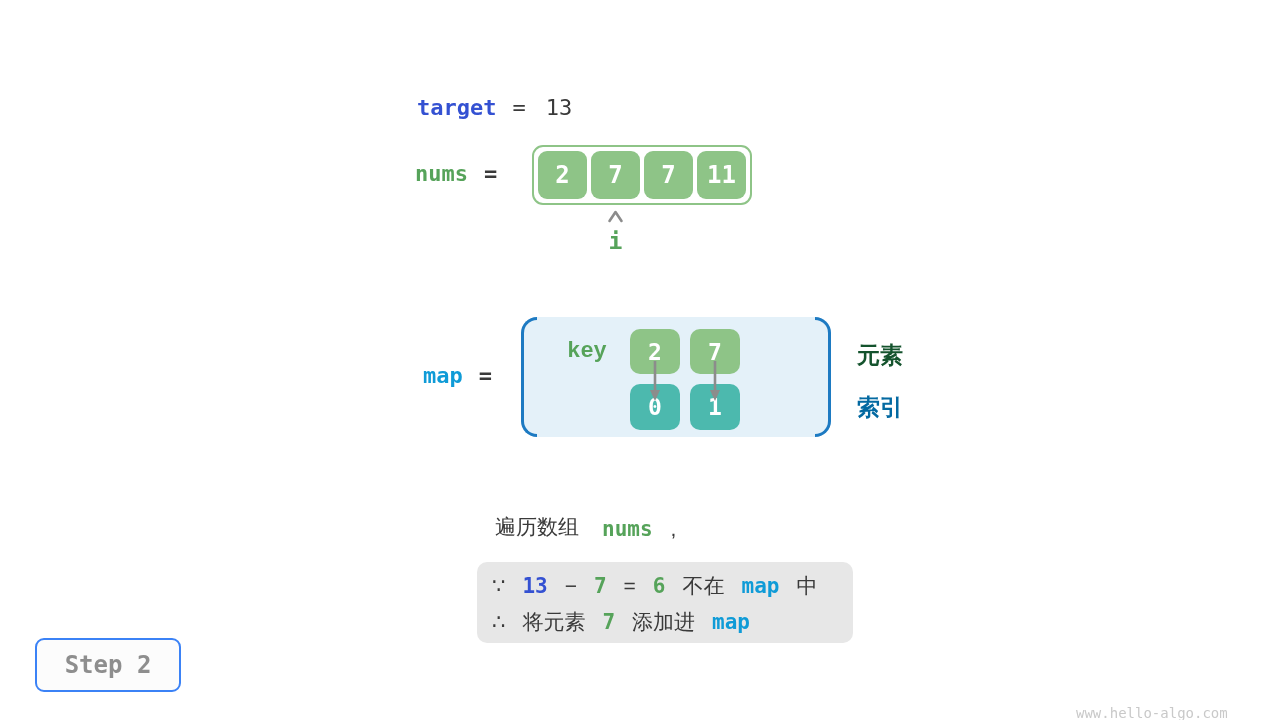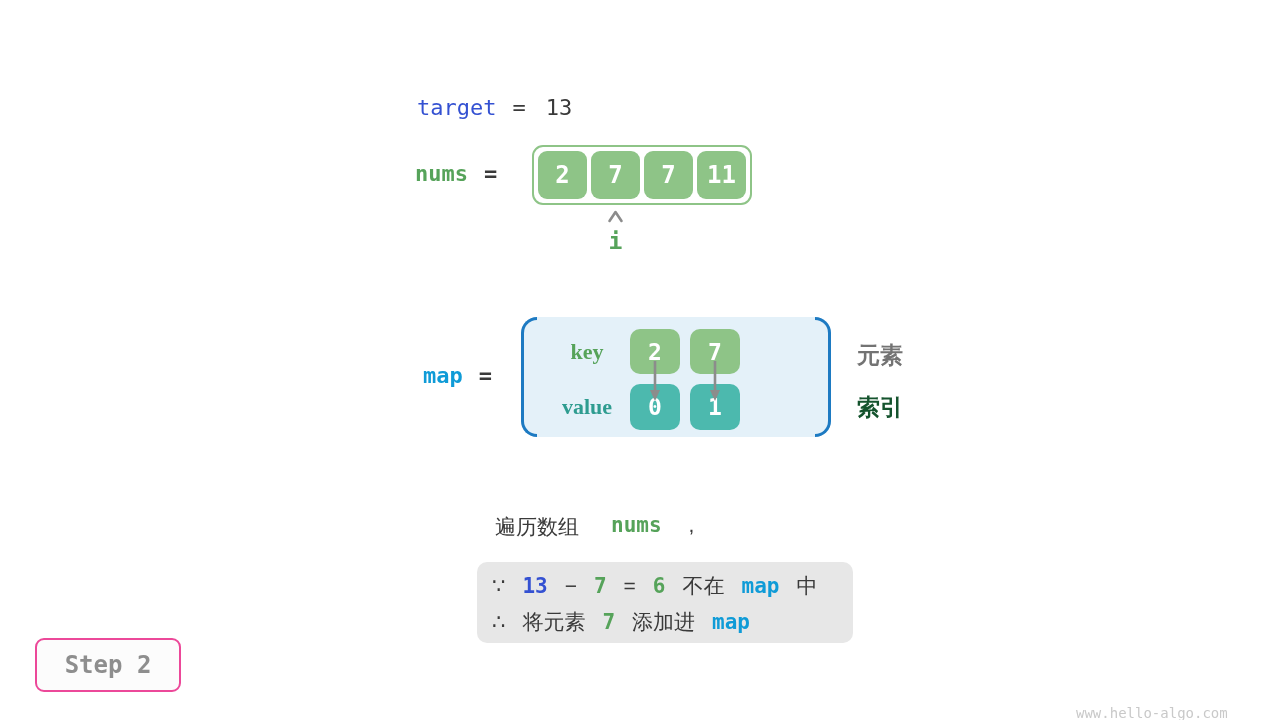--- a/index.html
+++ b/index.html
@@ -5,21 +5,21 @@
   html,body{margin:0;padding:0;}
   body{
     width:1280px;height:720px;position:relative;background:#ffffff;overflow:hidden;
     font-family:"Liberation Sans", sans-serif;color:#3a3a3a;
   }
   .abs{position:absolute;}
   .mono{font-family:"DejaVu Sans Mono", monospace;}
 
   
   .assign{display:flex;align-items:baseline;gap:16px;font-size:22px;}
-  .var-blue{color:#3451d2;font-weight:400;}
+  .var-blue{color:#3451d2;font-weight:700;}
   .var-cyan{color:#0f9bd7;font-weight:700;}
   .var-green{color:#56a35a;font-weight:700;}
   .eq{color:#3a3a3a;font-weight:700;}
   .eq-light{color:#3a3a3a;font-weight:400;}
   .val-dark{color:#3a3a3a;}
 
   
   #nums-array{
     left:532px;top:145px;display:flex;gap:4px;padding:4px;background:#ffffff;
     border:2px solid #8ec487;border-radius:11px;
@@ -39,57 +39,57 @@
 
   
   #map-container{
     left:521px;top:317px;width:310px;height:120px;background:#e4f1f9;border-radius:16px;
   }
   .bracket{position:absolute;top:0;bottom:0;width:16px;box-sizing:border-box;border:0 solid #1d7ac2;}
   .bracket.left{left:0;border-left-width:3px;border-top-width:3px;border-bottom-width:3px;border-radius:16px 0 0 16px;}
   .bracket.right{right:0;border-right-width:3px;border-top-width:3px;border-bottom-width:3px;border-radius:0 16px 16px 0;}
   .map-row-label{
     position:absolute;left:18px;width:96px;display:flex;align-items:center;justify-content:center;
-    font-family:Liberation Serif, serif;font-weight:700;font-size:22px;
+    font-family:Liberation Mono, monospace;font-weight:700;font-size:22px;
   }
   #map-key-label{top:12px;height:45px;color:#56a35a;}
   #map-value-label{top:67px;height:46px;color:#2e9c90;}
   .map-cell{
     position:absolute;width:50px;border-radius:10px;color:#ffffff;
     display:flex;align-items:center;justify-content:center;
     font-family:"DejaVu Sans Mono", monospace;font-size:23px;font-weight:600;
   }
   .map-cell.key{top:12px;height:45px;background:#8ec487;}
   .map-cell.value{top:67px;height:46px;background:#4cb9ae;}
   .cell-col-0{left:109px;} .cell-col-1{left:169px;}
   #map-arrows{left:0;top:0;width:310px;height:120px;pointer-events:none;}
 
   .annotation{font-size:23px;font-weight:700;}
-  #key-annotation{left:857px;top:340px;color:#737373;}
-  #value-annotation{left:857px;top:392px;color:#14532d;}
+  #key-annotation{left:857px;top:340px;color:#14532d;}
+  #value-annotation{left:857px;top:392px;color:#0369a1;}
 
   
-  #caption{left:495px;top:513px;display:flex;align-items:flex-start;gap:25px;font-size:21px;}
+  #caption{left:495px;top:513px;display:flex;align-items:flex-end;gap:16px;font-size:21px;}
   #caption .code{font-family:"DejaVu Sans Mono", monospace;font-weight:700;color:#56a35a;margin-left:7px;margin-right:2px;}
 
   
   #note-box{
     left:477px;top:562px;width:376px;height:81px;box-sizing:border-box;
     background:#e7e7e7;border-radius:10px;padding:6px 0 0 15px;font-size:21px;
   }
   .note-line{display:flex;align-items:baseline;gap:17px;line-height:35px;white-space:nowrap;}
   .seg-dark{color:#3a3a3a;}
   .seg-blue{color:#3451d2;font-family:"DejaVu Sans Mono", monospace;font-weight:700;}
   .seg-green{color:#56a35a;font-family:"DejaVu Sans Mono", monospace;font-weight:700;}
   .seg-cyan{color:#0f9bd7;font-family:"DejaVu Sans Mono", monospace;font-weight:700;}
 
   
   #step-badge{
     left:35px;top:638px;width:146px;height:54px;box-sizing:border-box;background:#fcfcfc;
-    border:2px solid #ec4899;border-radius:9px;display:flex;align-items:center;justify-content:center;
+    border:2px solid #3b82f6;border-radius:9px;display:flex;align-items:center;justify-content:center;
     font-family:"DejaVu Sans Mono", monospace;font-weight:700;font-size:24px;color:#8e8e8e;
   }
 
   
   #watermark{
     left:1076px;top:677px;font-family:"DejaVu Sans Mono", monospace;font-size:14px;color:#c9c9c9;margin-top:28px;
   }
 </style>
 </head>
 <body>
@@ -120,21 +120,20 @@
 <div class="abs assign mono" style="left:423px;top:363px;">
   <span class="var-cyan">map</span>
   <span class="eq">=</span>
 </div>
 
 <div class="abs" id="map-container">
   <div class="bracket left"></div>
   <div class="bracket right"></div>
 
   <div class="map-row-label" id="map-key-label">key</div>
-  <div class="map-row-label" id="map-value-label">value</div>
 
   <div class="map-cell key cell-col-0">2</div>
   <div class="map-cell key cell-col-1">7</div>
   <div class="map-cell value cell-col-0">0</div>
   <div class="map-cell value cell-col-1">1</div>
 
   <svg class="abs" id="map-arrows" viewBox="0 0 310 120">
     <g stroke="#8c8c8c" fill="#8c8c8c">
       <line x1="134" y1="44" x2="134" y2="74" stroke-width="2.6"></line>
       <path d="M129 73 L139 73 L134 84 Z" stroke="none"></path>

